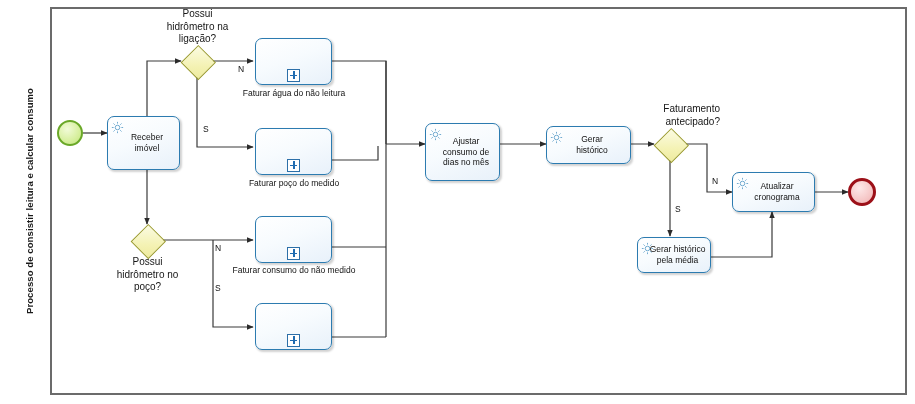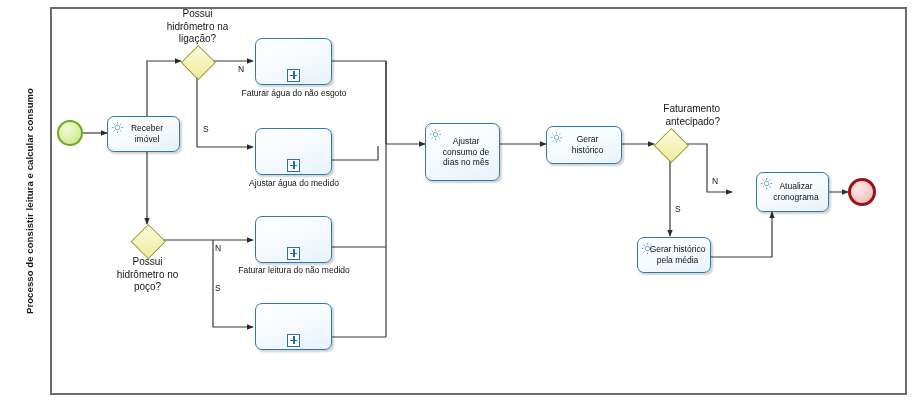--- a/index.html
+++ b/index.html
@@ -234,21 +234,21 @@
   <div class="gw-label" style="left:95px; top:256px; width:105px;">Possui
 hidrômetro no
 poço?</div>
 
   <div class="gateway" style="left:654px; top:128px;">
     <div class="dia"></div>
   </div>
   <div class="gw-label" style="left:620px; top:103px; width:100px;text-align:right;">Faturamento
 antecipado?</div>
 
-  <div class="task service" style="left:107px; top:116px; width:73px; height:36px;">
+  <div class="task service" style="left:107px; top:116px; width:73px; height:54px;">
     <span class="gear">
       <svg viewBox="0 0 24 24" width="13" height="13" aria-hidden="true">
         <g fill="none" stroke="#5b9ec9" stroke-width="1.6">
           <circle cx="12" cy="12" r="4.2"></circle>
           <path d="M12 1.6v3.2M12 19.2v3.2M1.6 12h3.2M19.2 12h3.2M4.6 4.6l2.3 2.3M17.1 17.1l2.3 2.3M19.4 4.6l-2.3 2.3M6.9 17.1l-2.3 2.3"></path>
         </g>
       </svg>
     </span>
     <span class="tlabel">Receber imóvel</span>
   </div>
@@ -260,34 +260,34 @@
           <circle cx="12" cy="12" r="4.2"></circle>
           <path d="M12 1.6v3.2M12 19.2v3.2M1.6 12h3.2M19.2 12h3.2M4.6 4.6l2.3 2.3M17.1 17.1l2.3 2.3M19.4 4.6l-2.3 2.3M6.9 17.1l-2.3 2.3"></path>
         </g>
       </svg>
     </span>
     <span class="tlabel">Ajustar
 consumo de
 dias no mês</span>
   </div>
 
-  <div class="task service" style="left:546px; top:126px; width:76px; height:38px;">
+  <div class="task service" style="left:546px; top:126px; width:85px; height:38px;">
     <span class="gear">
       <svg viewBox="0 0 24 24" width="13" height="13" aria-hidden="true">
         <g fill="none" stroke="#5b9ec9" stroke-width="1.6">
           <circle cx="12" cy="12" r="4.2"></circle>
           <path d="M12 1.6v3.2M12 19.2v3.2M1.6 12h3.2M19.2 12h3.2M4.6 4.6l2.3 2.3M17.1 17.1l2.3 2.3M19.4 4.6l-2.3 2.3M6.9 17.1l-2.3 2.3"></path>
         </g>
       </svg>
     </span>
     <span class="tlabel">Gerar
 histórico</span>
   </div>
 
-  <div class="task service" style="left:756px; top:172px; width:73px; height:40px;">
+  <div class="task service" style="left:732px; top:172px; width:83px; height:40px;">
     <span class="gear">
       <svg viewBox="0 0 24 24" width="13" height="13" aria-hidden="true">
         <g fill="none" stroke="#5b9ec9" stroke-width="1.6">
           <circle cx="12" cy="12" r="4.2"></circle>
           <path d="M12 1.6v3.2M12 19.2v3.2M1.6 12h3.2M19.2 12h3.2M4.6 4.6l2.3 2.3M17.1 17.1l2.3 2.3M19.4 4.6l-2.3 2.3M6.9 17.1l-2.3 2.3"></path>
         </g>
       </svg>
     </span>
     <span class="tlabel">Atualizar
 cronograma</span>
@@ -302,31 +302,31 @@
         </g>
       </svg>
     </span>
     <span class="tlabel">Gerar histórico
 pela média</span>
   </div>
 
   <div class="task" style="left:255px; top:38px; width:77px; height:47px;">
     <span class="plus-marker"></span>
   </div>
-  <div class="sub-label" style="left:213px; top:88px; width:162px;">Faturar água do não esgoto</div>
+  <div class="sub-label" style="left:213px; top:88px; width:162px;">Faturar água do não leitura</div>
 
   <div class="task" style="left:255px; top:128px; width:77px; height:47px;">
     <span class="plus-marker"></span>
   </div>
-  <div class="sub-label" style="left:213px; top:178px; width:162px;">Ajustar água do medido</div>
+  <div class="sub-label" style="left:213px; top:178px; width:162px;">Faturar poço do medido</div>
 
   <div class="task" style="left:255px; top:216px; width:77px; height:47px;">
     <span class="plus-marker"></span>
   </div>
-  <div class="sub-label" style="left:213px; top:265px; width:162px;">Faturar leitura do não medido</div>
+  <div class="sub-label" style="left:213px; top:265px; width:162px;">Faturar consumo do não medido</div>
 
   <div class="task" style="left:255px; top:303px; width:77px; height:47px;">
     <span class="plus-marker"></span>
   </div>
 
   <div class="flow-lbl" style="left:238px; top:64px;">N</div>
   <div class="flow-lbl" style="left:203px; top:124px;">S</div>
   <div class="flow-lbl" style="left:215px; top:243px;">N</div>
   <div class="flow-lbl" style="left:215px; top:283px;">S</div>
   <div class="flow-lbl" style="left:712px; top:176px;">N</div>

